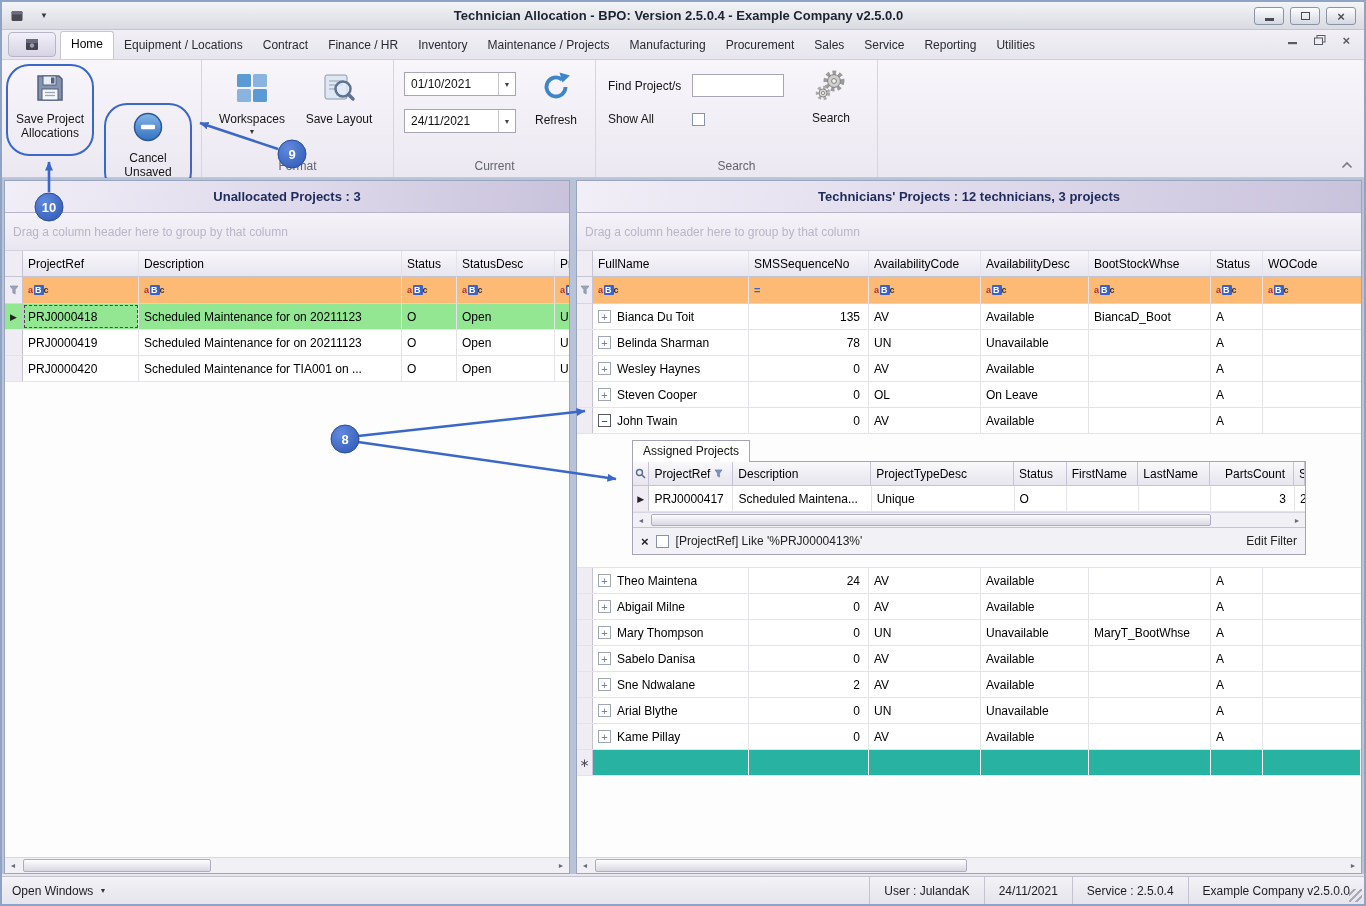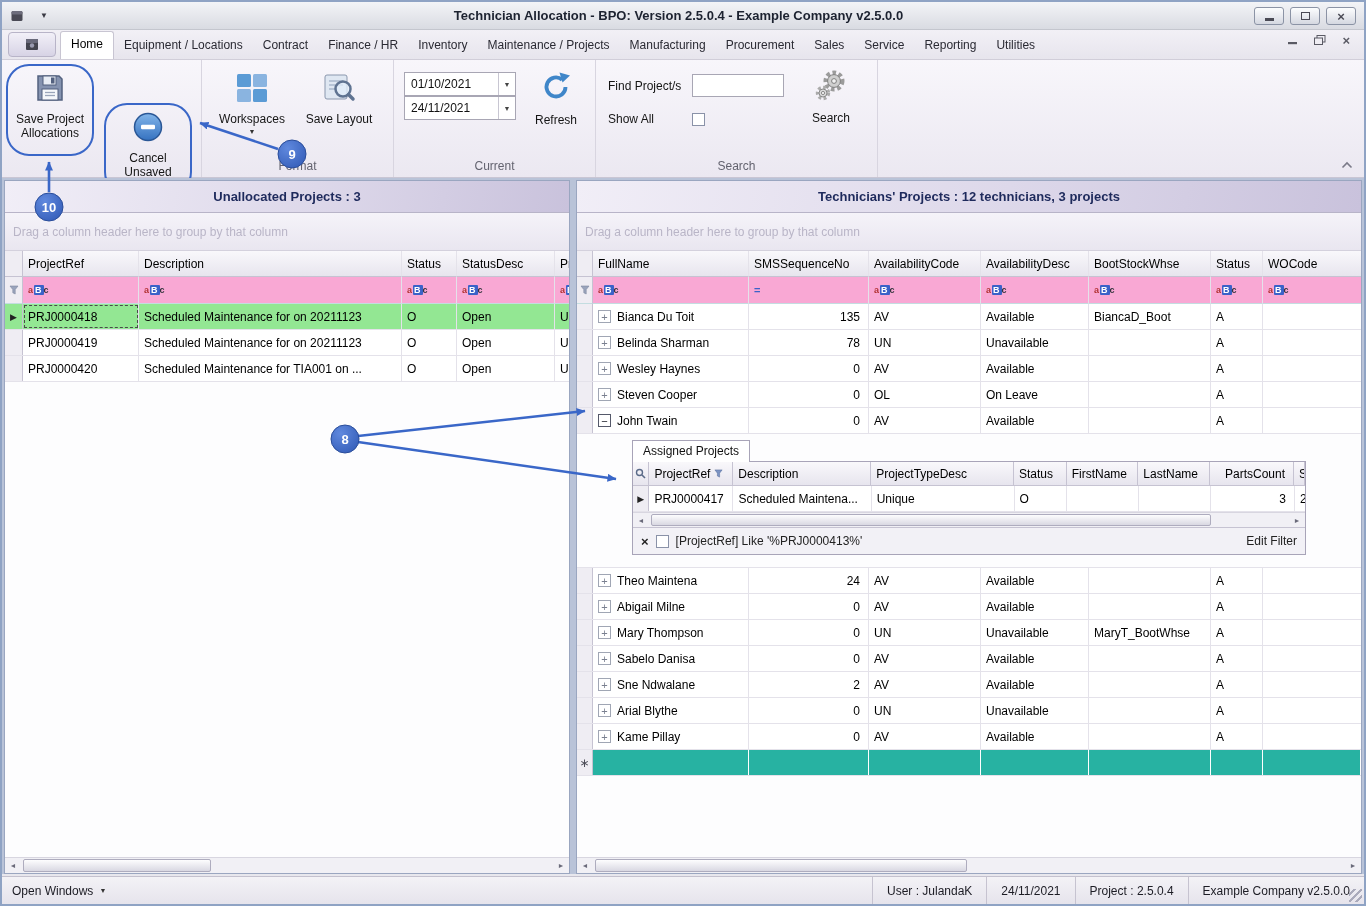--- a/index.html
+++ b/index.html
@@ -47,21 +47,21 @@
   .bigbtn.highlight { border-color:#3a67c8;border-radius:23px; }
   .bigbtn .lbl { font-size:12px; text-align:center; line-height:1.2; margin-top:3px; color:#151515; }
   .bigbtn .dd { font-size:7px; color:#333; margin-top:2px; }
   .g-process { width:200px; }
   .g-format  { width:192px; }
   .g-current { width:202px; }
   .g-search  { width:282px; }
   .g-fill { flex:1; border-right:none; position:relative; }
   .chevron-up { position:absolute; right:10px; bottom:4px; }
 
-  .datecol { display:flex; flex-direction:column; margin:9px 0 0 6px; }
+  .datecol { display:flex; flex-direction:column; margin:9px 0 0 6px; gap:13px; }
   .datefield { width:112px; height:24px; background:#fff; border:1px solid #a8a6b4;
                display:flex; align-items:center; font-size:12px; }
   .datefield .val { flex:1; padding-left:6px; color:#111; }
   .datefield .arr { width:17px; align-self:stretch; border-left:1px solid #c8c6d2;
                     display:flex; align-items:center; justify-content:center; font-size:7px; color:#444; }
   .refreshbtn { width:64px; margin-left:8px; display:flex; flex-direction:column; align-items:center; padding-top:7px; }
   .refreshbtn .lbl { font-size:12px; margin-top:5px; color:#151515; }
 
   .search-left { display:flex; flex-direction:column; margin:11px 0 0 8px; gap:15px; }
   .srow { display:flex; align-items:center; }
@@ -80,21 +80,21 @@
   .panel-header { height:32px; background:linear-gradient(100deg,#f1eef7 0%,#ddd8ea 55%,#c9c2dc 100%);
                   border-bottom:1px solid #b8b4c8; display:flex; align-items:center; justify-content:center;
                   font-size:13px; font-weight:bold; color:#1e2a5c; }
   .groupby { height:38px; background:linear-gradient(#f5f3f9,#e9e6f0); border-bottom:1px solid #d4d1dd;
              display:flex; align-items:center; padding-left:8px; font-size:12px; color:#b9b5c7; }
 
   .grid-colheader { display:flex; height:26px; }
   .hd { background:linear-gradient(#f9f8fb,#e7e5ee); border-right:1px solid #c6c3d2;
         border-bottom:1px solid #c6c3d2; color:#000; }
   .grid-filterrow { display:flex; height:27px; }
-  .fr { background:#f9a8d4; border-right:1px solid #c3dde0; border-bottom:1px solid #c3dde0; }
+  .fr { background:#fdba74; border-right:1px solid #c3dde0; border-bottom:1px solid #c3dde0; }
   .cell { display:flex; align-items:center; padding:0 5px; font-size:12px; white-space:nowrap;
           overflow:hidden; border-right:1px solid #e4e2ea; }
   .grid-rows { flex:1; background:#fdfdfe; overflow:hidden; }
   .grid-row { display:flex; height:26px; border-bottom:1px solid #e4e2ea; background:#fff; }
   .ind { width:18px; padding:0 2px; justify-content:center; background:#efedf3; border-right:1px solid #c6c3d2; }
   .rowarrow { font-size:9px; color:#222; }
 
   
   .lc1{width:116px;} .lc2{width:263px;} .lc3{width:55px;} .lc4{width:98px;} .lc5{flex:1; border-right:none;}
   .grid-row.selected .cell { background:#93e793; }
@@ -810,21 +810,21 @@
   </div>
 
   <div class="statusbar">
     <div class="sb-left">
       <span>Open Windows</span>
       <span class="dd">▼</span>
     </div>
     <div class="sb-right">
       <span class="sb-seg">User : JulandaK</span>
       <span class="sb-seg">24/11/2021</span>
-      <span class="sb-seg">Project : 2.5.0.4</span>
+      <span class="sb-seg">Service : 2.5.0.4</span>
       <span class="sb-seg">Example Company v2.5.0.0</span>
     </div>
     <div class="grip"></div>
   </div>
 
   <svg class="overlay" width="1366" height="906" viewBox="0 0 1366 906">
     <defs>
       <marker id="ah" markerWidth="11" markerHeight="10" refX="8.5" refY="4" orient="auto" markerUnits="userSpaceOnUse">
         <path d="M0,0 L9,4 L0,8 z" fill="#3a67c8"></path>
       </marker>

